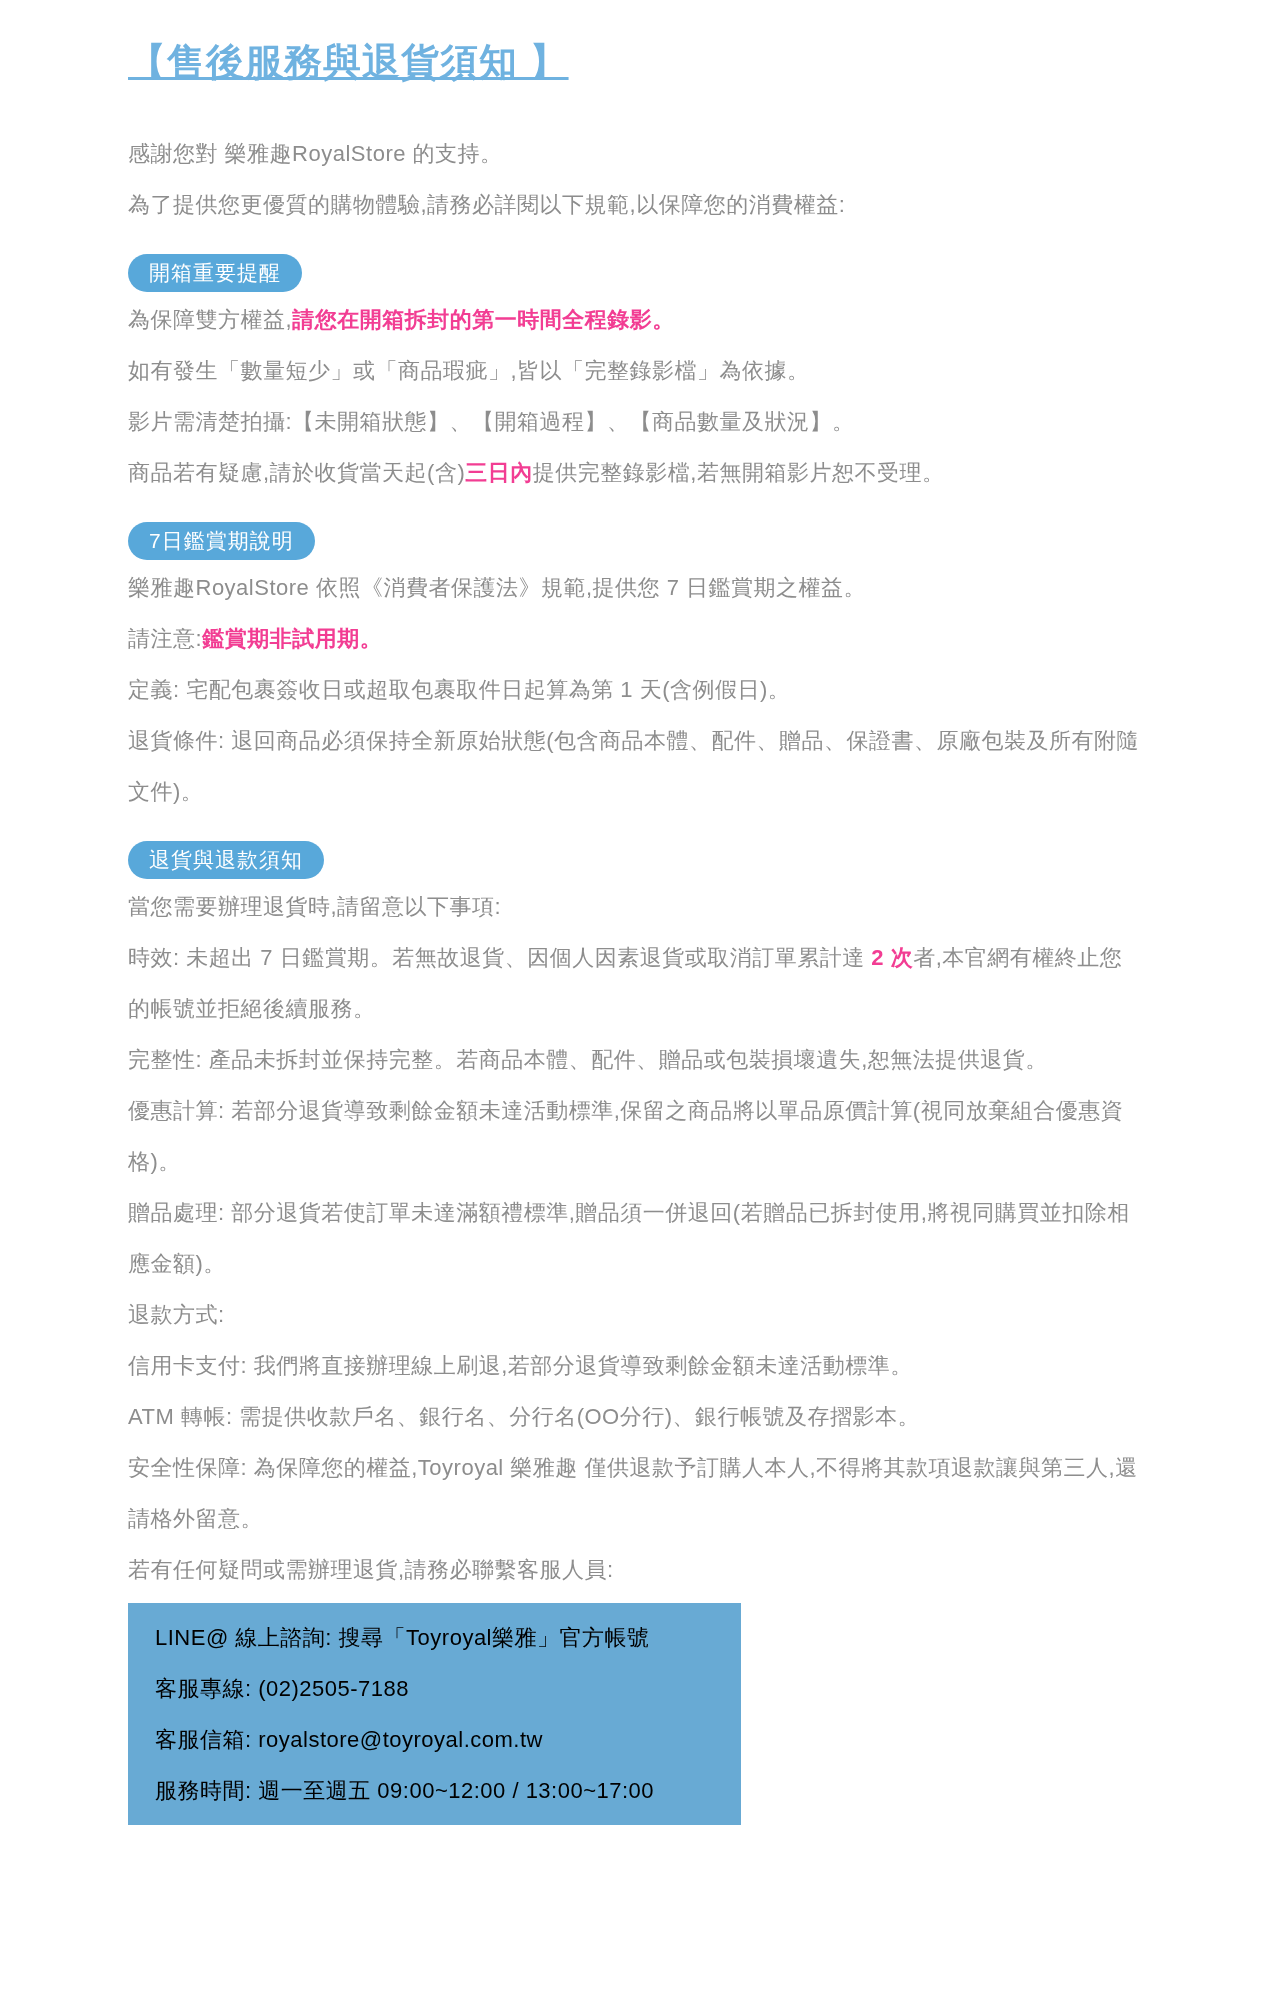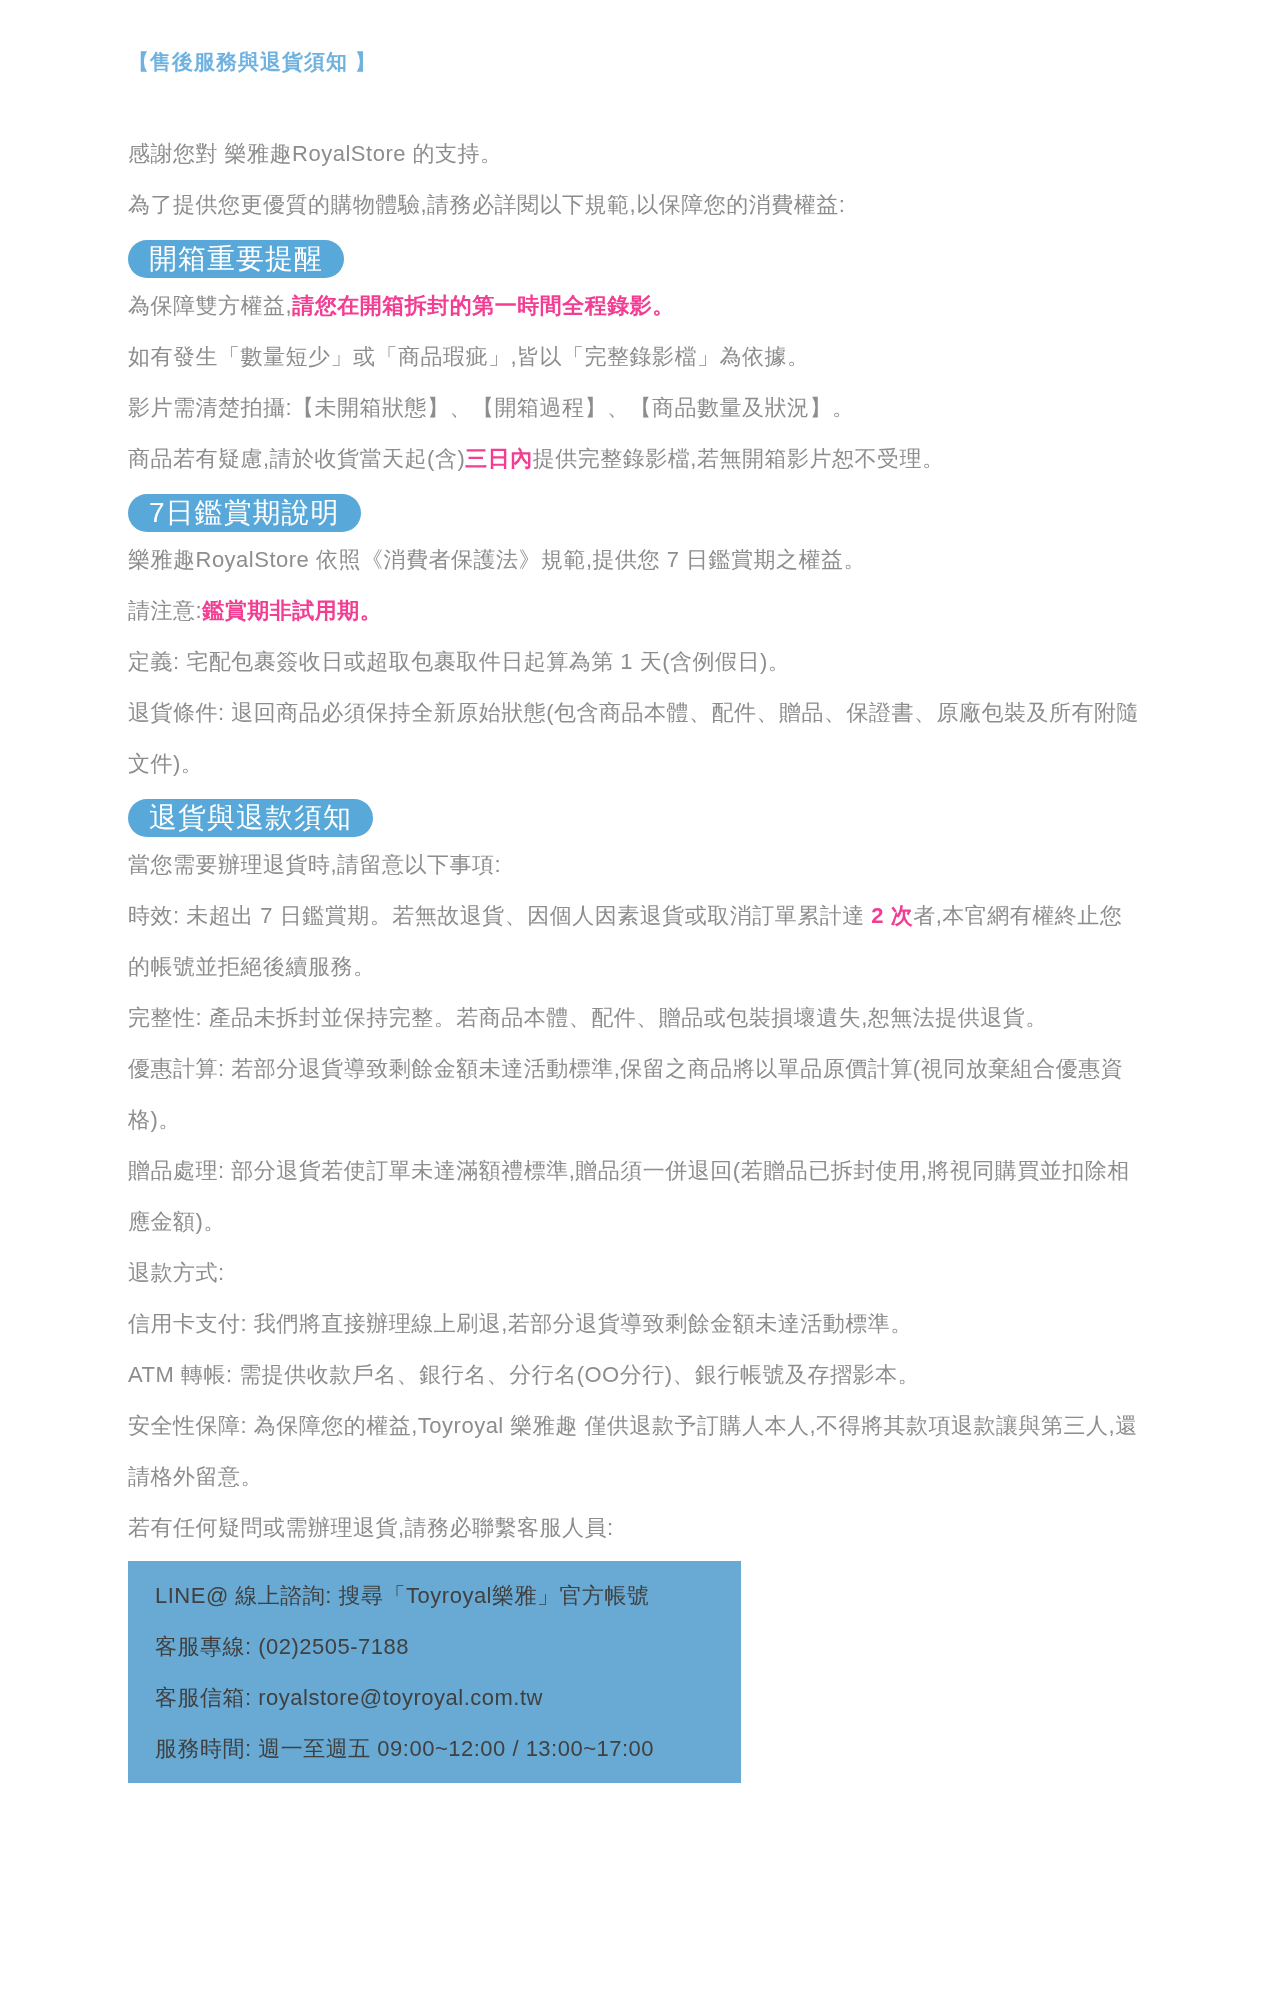--- a/index.html
+++ b/index.html
@@ -16,26 +16,27 @@
     position:relative;
     width:1280px;
     height:1996px;
     background:#ffffff;
     overflow:hidden;
   }
   .container{
     padding:38px 140px 0 128px;
   }
   .doc-title{
-    font-size:21px;
+    font-size:38px;
     line-height:48px;
     font-weight:bold;
     color:var(--title-blue);
     letter-spacing:1px;
     margin:0 0 42px 0;
+    text-decoration:underline;
   }
   p.line{
     margin:0;
     font-size:22px;
     line-height:51px;
     color:var(--body-gray);
     letter-spacing:0.5px;
   }
   .pink{
     color:var(--pink);
@@ -44,37 +45,38 @@
   .blue-text{
     color:var(--badge-blue);
   }
   .badge-row{
     margin:10px 0 2px 0;
   }
   .badge{
     display:inline-block;
     background:var(--badge-blue);
     color:#ffffff;
-    font-size:28px;
+    font-size:21px;
     line-height:24px;
     padding:7px 21px;
     border-radius:19px;
     letter-spacing:1px;
+    margin-top:14px;
   }
   .contact-heading{
     margin-top:84px;
   }
   .contact-box{
     margin-top:8px;
     width:613px;
     background:var(--box-blue);
     padding:9px 27px;
   }
   .contact-box p.line{
-    color:#404040;
+    color:#000000;
   }
 </style>
 </head>
 <body>
 
 <div class="page">
   <div class="container">
 
     <h1 class="doc-title">【售後服務與退貨須知 】</h1>
 

